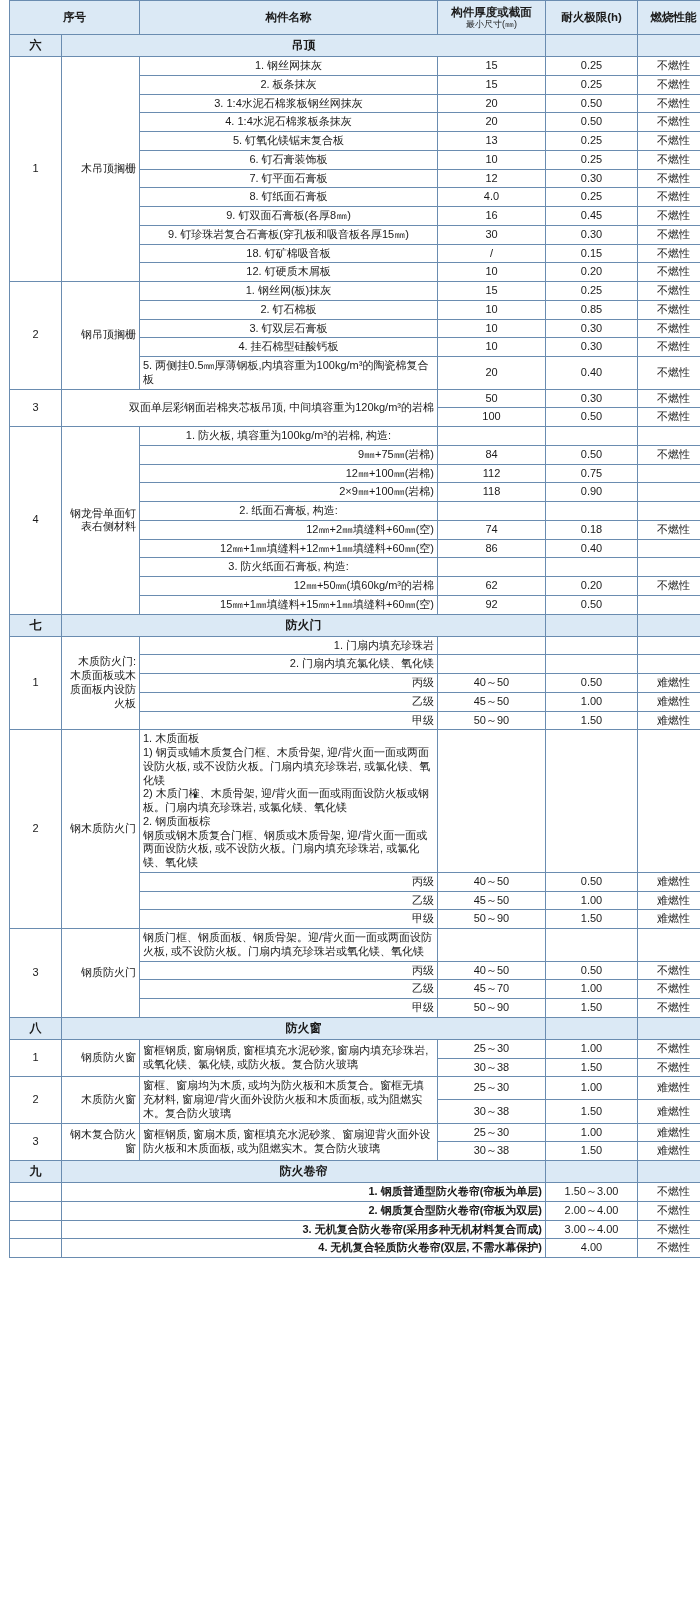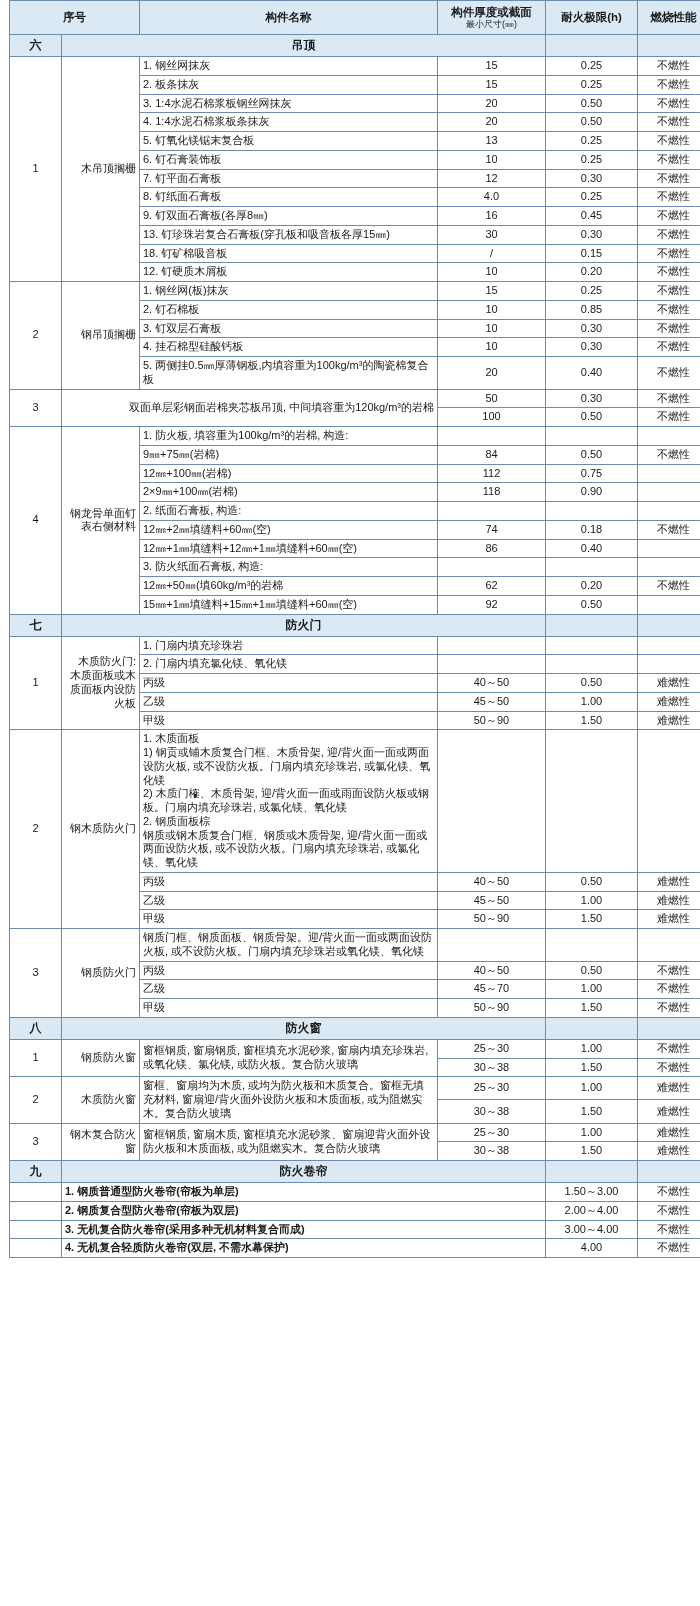--- a/index.html
+++ b/index.html
@@ -35,22 +35,22 @@
   .sec {
     background: #dbe9f5;
     text-align: center;
     font-weight: bold;
     font-size: 12px;
     height: 22px;
   }
   .idx { text-align: center; font-size: 11px; }
   .nm { text-align: right; font-size: 11px; line-height: 1.3; }
   .nm-l { text-align: left; font-size: 11px; line-height: 1.35; padding-left: 5px; }
-  .item { text-align: left; padding-left: 8px; font-size: 11px; }
-  .item-in { text-align: left; font-size: 11px; }
+  .item { text-align: center; padding-left: 8px; font-size: 11px; }
+  .item-in { text-align: right; font-size: 11px; }
   .val { text-align: center; font-size: 11px; }
   .bold { font-weight: bold; }
   .col-a { width: 52px; }
   .col-b { width: 78px; }
   .col-c { width: 298px; }
   .col-d { width: 108px; }
   .col-e { width: 92px; }
   .col-f { width: 72px; }
   .blank { background: #ffffff; }
 </style>
@@ -137,21 +137,21 @@
       <td class="val">0.25</td>
       <td class="val">不燃性</td>
     </tr>
     <tr>
       <td class="item">9. 钉双面石膏板(各厚8㎜)</td>
       <td class="val">16</td>
       <td class="val">0.45</td>
       <td class="val">不燃性</td>
     </tr>
     <tr>
-      <td class="item">13. 钉珍珠岩复合石膏板(穿孔板和吸音板各厚15㎜)</td>
+      <td class="item">9. 钉珍珠岩复合石膏板(穿孔板和吸音板各厚15㎜)</td>
       <td class="val">30</td>
       <td class="val">0.30</td>
       <td class="val">不燃性</td>
     </tr>
     <tr>
       <td class="item">18. 钉矿棉吸音板</td>
       <td class="val">/</td>
       <td class="val">0.15</td>
       <td class="val">不燃性</td>
     </tr>

